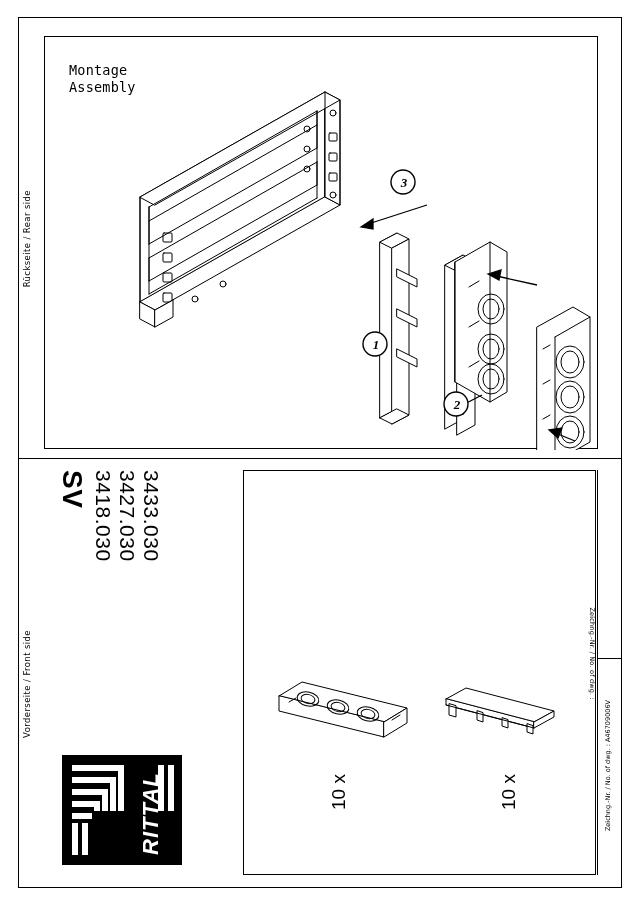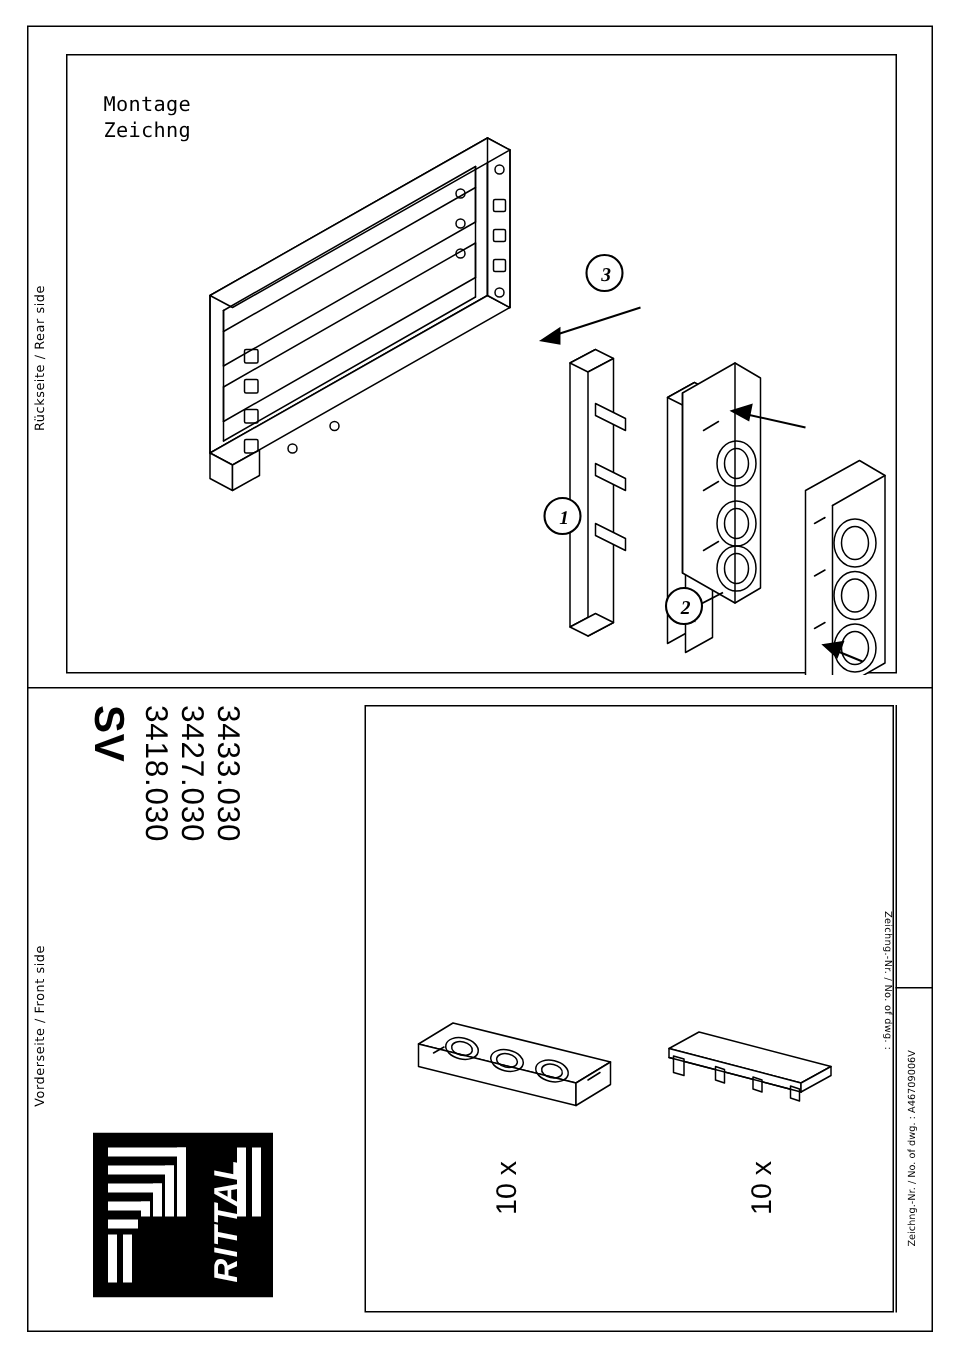--- a/index.html
+++ b/index.html
@@ -180,21 +180,21 @@
   <div class="outer-frame"></div>
 
   <div class="side-label" id="rear-label">Rückseite / Rear side</div>
 
   <div class="side-label" id="front-label">Vorderseite / Front side</div>
 
   <div class="assembly-panel">
 
     <div class="assembly-title">
       <div>Montage</div>
-      <div>Zeichng</div>
+      <div>Assembly</div>
     </div>
 
     <svg class="cal" width="554" height="413" viewBox="0 0 554 413">
       <g fill="none" stroke="#000" stroke-width="1" stroke-linejoin="round" stroke-linecap="round">
 
         <path d="M95 265 L95 160 L280 55 L280 160 Z" fill="#fff"></path>
         <path d="M95 265 L110 273 L295 168 L280 160 Z" fill="#fff"></path>
         <path d="M280 55 L295 63 L295 168 L280 160 Z" fill="#fff"></path>
 
         <path d="M95 160 L280 55 L295 63 L110 168 Z" fill="#fff"></path>

